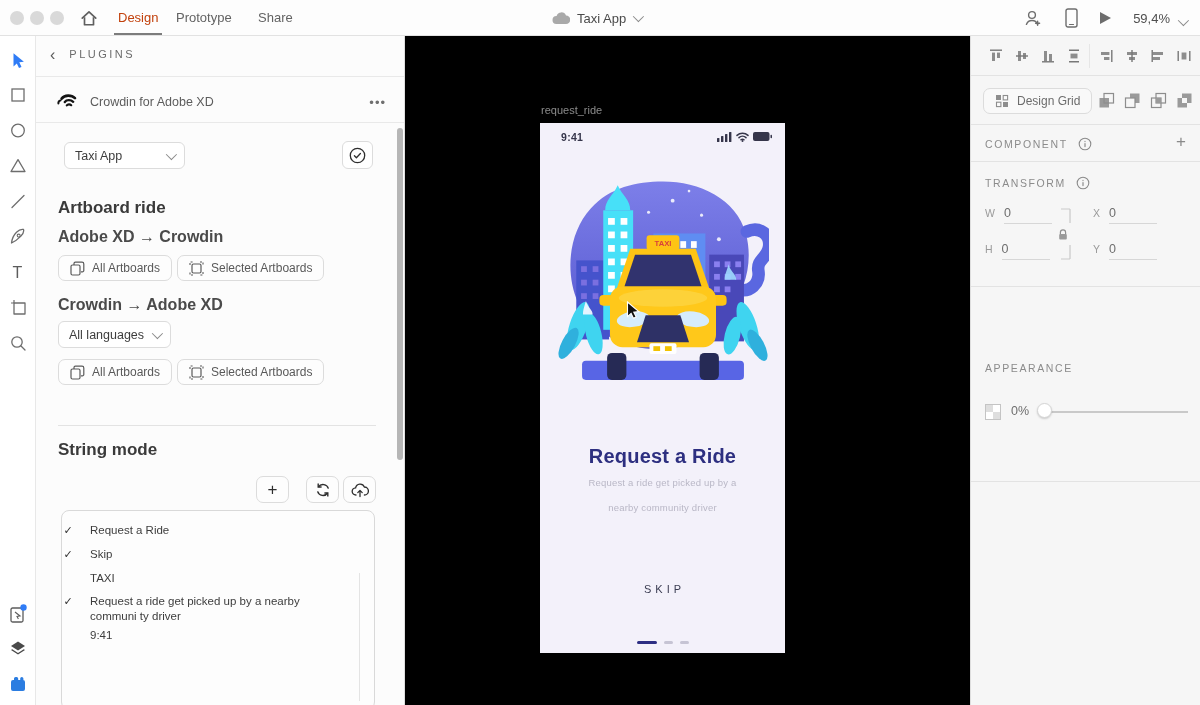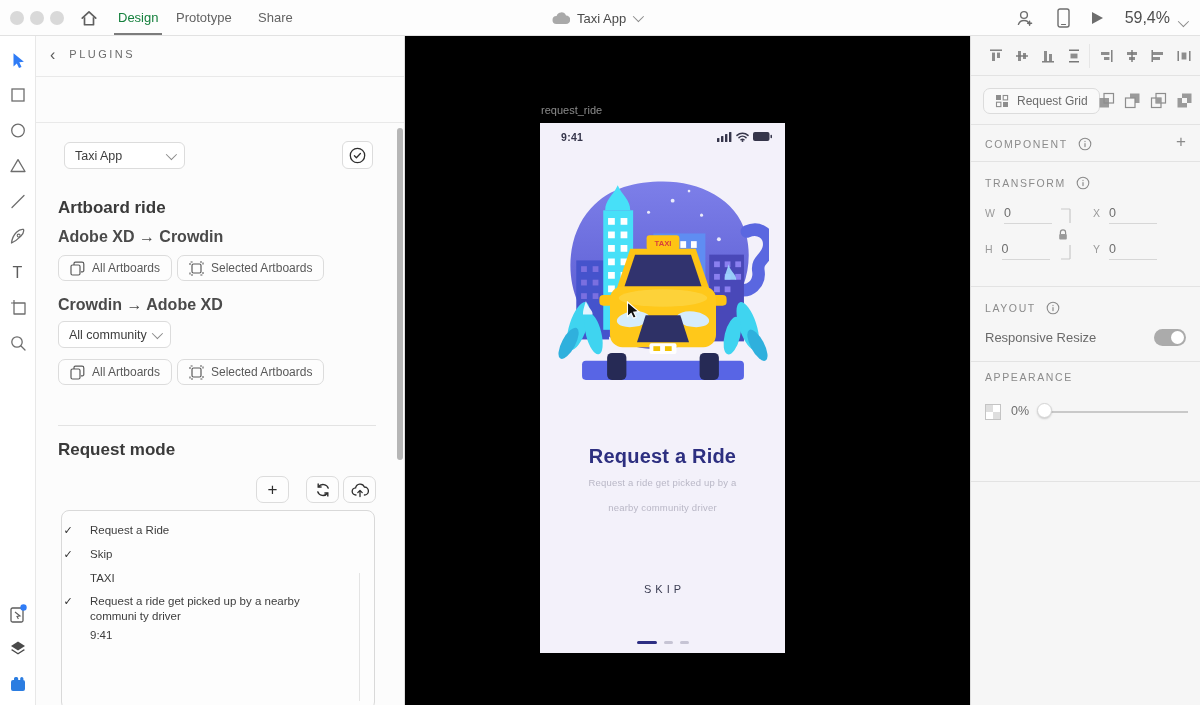--- a/index.html
+++ b/index.html
@@ -7,26 +7,26 @@
   body{font-family:"Liberation Sans",sans-serif;background:#e5e5e6;position:relative;overflow:hidden;color:#3d3d3d}
   .abs{position:absolute}
   svg{display:block}
 
   
   .topbar{position:absolute;left:0;top:0;width:1200px;height:36px;background:#fdfdfd;border-bottom:1px solid #e2e2e2;z-index:30}
   .windots{position:absolute;left:10px;top:11px;display:flex;gap:6px}
   .windots i{width:14px;height:14px;border-radius:50%;background:#d9d9d9;display:block}
   .home-btn{position:absolute;left:80px;top:9px}
   .tab{position:absolute;top:0;height:35px;line-height:35px;font-size:13px;color:#636363;cursor:default}
-  .tab.active{color:#15803d}
+  .tab.active{color:#c2410c}
   .tab.active::after{content:"";position:absolute;left:-4px;right:-4px;bottom:0;height:2px;background:#7c7c7c}
   .doc-chip{position:absolute;left:552px;top:0;height:36px;display:flex;align-items:center;gap:7px}
   .doc-title{font-size:13px;color:#4a4a4a}
   .tb-right{position:absolute;right:14px;top:0;height:36px;display:flex;align-items:center;gap:22px}
-  .zoom-chip{display:flex;align-items:flex-end;gap:8px;font-size:16px;color:#4f4f4f}
+  .zoom-chip{display:flex;align-items:flex-end;gap:8px;font-size:13px;color:#4f4f4f}
   .play-tri{width:0;height:0;border-left:11px solid #6d6d6d;border-top:6.5px solid transparent;border-bottom:6.5px solid transparent}
   .chev{width:8px;height:8px;border-right:1.5px solid #8a8a8a;border-bottom:1.5px solid #8a8a8a;transform:rotate(45deg) translateY(-2px)}
 
   
   .toolbar{position:absolute;left:0;top:36px;width:36px;height:669px;background:#fff;border-right:1px solid #e8e8e8;z-index:20}
   .tool{position:absolute;left:50%;transform:translateX(-50%)}
 
   
   .panel{position:absolute;left:36px;top:36px;width:369px;height:669px;background:#fcfcfc;border-right:1px solid #dedede;z-index:10;overflow:hidden}
   .pl-back{position:absolute;left:14px;top:12px;display:flex;align-items:center;gap:14px;font-size:11px;letter-spacing:2.5px;color:#6b6b6b}
@@ -207,20 +207,32 @@
   </span>
 </div>
 
 <div class="panel">
   <div class="pl-back">
     <span class="bk">‹</span>
     <span>PLUGINS</span>
   </div>
   <div class="pl-hdiv1"></div>
 
+  <div class="pl-title-row">
+    <span>
+      <svg width="22" height="20" viewBox="0 0 22 20">
+          <path d="M19 6.2C15.6 2.8 8.6 2.6 5.6 6.6" fill="none" stroke="#141414" stroke-width="2.6" stroke-linecap="round"></path>
+          <path d="M17.2 9.8c-2.4-2.2-6.6-2.2-8.4.2" fill="none" stroke="#141414" stroke-width="2.4" stroke-linecap="round"></path>
+          <path d="M15.2 13.2c-1.3-1.2-3.4-1.1-4.4.2" fill="none" stroke="#141414" stroke-width="2.2" stroke-linecap="round"></path>
+          <path d="M4.6 8.4c-1.4.4-2.4 1.6-2.2 3" fill="none" stroke="#141414" stroke-width="2" stroke-linecap="round"></path>
+        </svg>
+    </span>
+    <span class="pl-title">Crowdin for Adobe XD</span>
+    <span class="pl-dots">•••</span>
+  </div>
   <div class="pl-hdiv2"></div>
 
   <div class="dropdown abs" style="left:28px;top:106px;width:121px">
     <span>Taxi App</span>
     <span class="chev"></span>
   </div>
   <div class="sq-btn abs" style="left:306px;top:105px;width:31px">
     <svg width="17" height="17" viewBox="0 0 17 17">
         <circle cx="8.5" cy="8.5" r="7.2" fill="none" stroke="#2e2e2e" stroke-width="1.3"></circle>
         <path d="M5.4 8.7l2 2 4-4.2" fill="none" stroke="#2e2e2e" stroke-width="1.3" stroke-linecap="round" stroke-linejoin="round"></path>
@@ -241,41 +253,41 @@
     <svg width="15" height="15" viewBox="0 0 15 15">
         <rect x="3" y="3" width="9" height="9" rx="1.5" fill="none" stroke="#5a5a5a" stroke-width="1.2"></rect>
         <path d="M1 4v-3h3M11 1h3v3M14 11v3h-3M4 14H1v-3" fill="none" stroke="#5a5a5a" stroke-width="1.1" stroke-dasharray="2 1.6"></path>
       </svg>
     <span>Selected Artboards</span>
   </div>
 
   <div class="dir abs" style="left:22px;top:260px">Crowdin → Adobe XD</div>
 
   <div class="dropdown abs" style="left:22px;top:285px;width:113px">
-    <span>All community</span>
+    <span>All languages</span>
     <span class="chev"></span>
   </div>
 
   <div class="pill-btn abs" style="left:22px;top:323px">
     <svg width="15" height="15" viewBox="0 0 15 15">
         <rect x="1" y="4" width="9" height="10" rx="1.5" fill="none" stroke="#5a5a5a" stroke-width="1.2"></rect>
         <path d="M4 4V2.6A1.4 1.4 0 0 1 5.4 1.2H12A1.8 1.8 0 0 1 13.8 3v6.4A1.4 1.4 0 0 1 12.4 10.8H11" fill="none" stroke="#5a5a5a" stroke-width="1.2"></path>
       </svg>
     <span>All Artboards</span>
   </div>
   <div class="pill-btn abs" style="left:141px;top:323px">
     <svg width="15" height="15" viewBox="0 0 15 15">
         <rect x="3" y="3" width="9" height="9" rx="1.5" fill="none" stroke="#5a5a5a" stroke-width="1.2"></rect>
         <path d="M1 4v-3h3M11 1h3v3M14 11v3h-3M4 14H1v-3" fill="none" stroke="#5a5a5a" stroke-width="1.1" stroke-dasharray="2 1.6"></path>
       </svg>
     <span>Selected Artboards</span>
   </div>
 
   <div class="pl-hdiv3"></div>
-  <div class="h1 abs" style="left:22px;top:404px">Request mode</div>
+  <div class="h1 abs" style="left:22px;top:404px">String mode</div>
 
   <div class="icon-btn" style="left:220px">
     <span class="plus-glyph">+</span>
   </div>
   <div class="icon-btn" style="left:270px">
     <svg width="16" height="16" viewBox="0 0 16 16">
         <path d="M13.4 6.6A5.6 5.6 0 0 0 3.4 5" fill="none" stroke="#2e2e2e" stroke-width="1.4"></path>
         <path d="M3.2 1.6V5h3.4" fill="none" stroke="#2e2e2e" stroke-width="1.4"></path>
         <path d="M2.6 9.4a5.6 5.6 0 0 0 10 1.6" fill="none" stroke="#2e2e2e" stroke-width="1.4"></path>
         <path d="M12.8 14.4V11H9.4" fill="none" stroke="#2e2e2e" stroke-width="1.4"></path>
@@ -532,21 +544,21 @@
   </div>
 
   <div class="r-sec rg-row">
     <div class="rg-btn">
       <svg width="14" height="14" viewBox="0 0 14 14">
           <rect x="1" y="1" width="5" height="5" fill="#8d8d8d"></rect>
           <rect x="8.2" y="1.5" width="4.4" height="4.4" fill="none" stroke="#8d8d8d" stroke-width="1.1"></rect>
           <rect x="1.5" y="8.2" width="4.4" height="4.4" fill="none" stroke="#8d8d8d" stroke-width="1.1"></rect>
           <rect x="8" y="8" width="5" height="5" fill="#8d8d8d"></rect>
         </svg>
-      <span>Request Grid</span>
+      <span>Design Grid</span>
     </div>
     <span class="bool-ic" style="left:127px">
       <svg width="17" height="17" viewBox="0 0 17 17">
           <rect x="1.5" y="6" width="9.5" height="9.5" fill="#9a9a9a"></rect>
           <rect x="6" y="1.5" width="9.5" height="9.5" fill="none" stroke="#8d8d8d" stroke-width="1.2"></rect>
         </svg>
     </span>
     <span class="bool-ic" style="left:153px">
       <svg width="17" height="17" viewBox="0 0 17 17">
           <rect x="6" y="1.5" width="9.5" height="9.5" fill="#9a9a9a"></rect>
@@ -608,38 +620,23 @@
         <path d="M2 3h9M11 3v14M11 39v14M2 53h9" fill="none" stroke="#c9c9c9" stroke-width="1.2"></path>
       </svg>
     <span style="position:absolute;left:86px;top:66px">
       <svg width="12" height="13" viewBox="0 0 12 13">
           <path d="M3.4 6V4.4a2.6 2.6 0 0 1 5.2 0V6" fill="none" stroke="#8f8f8f" stroke-width="1.2"></path>
           <rect x="2.2" y="6" width="7.6" height="5.6" rx="1" fill="#9a9a9a"></rect>
         </svg>
     </span>
   </div>
 
-  <div class="r-sec layout-sec">
-    <div class="sec-label" style="position:absolute;left:14px;top:14px">
-      <span>LAYOUT</span>
-      <svg width="14" height="14" viewBox="0 0 14 14">
-          <circle cx="7" cy="7" r="5.8" fill="none" stroke="#8b8b8b" stroke-width="1.1"></circle>
-          <path d="M7 4.4v.2M7 6.6v3" stroke="#8b8b8b" stroke-width="1.2" stroke-linecap="round"></path>
-        </svg>
-    </div>
-    <div class="rr-row">
-      <span>Responsive Resize</span>
-      <span class="toggle">
-          <span class="knob"></span>
-        </span>
-    </div>
-  </div>
 
   <div class="r-sec appear-sec">
-    <div class="sec-label" style="position:absolute;left:14px;top:9px">
+    <div class="sec-label" style="position:absolute;left:14px;top:0">
       <span>APPEARANCE</span>
     </div>
     <div class="op-row">
       <svg width="16" height="16" viewBox="0 0 16 16" style="position:absolute;left:0;top:2px">
           <rect x=".5" y=".5" width="15" height="15" fill="#fff" stroke="#c4c4c4"></rect>
           <rect x="1" y="1" width="7" height="7" fill="#dedede"></rect>
           <rect x="8" y="8" width="7" height="7" fill="#dedede"></rect>
         </svg>
       <span class="op-val">0%</span>
       <span class="slider-track"></span>

